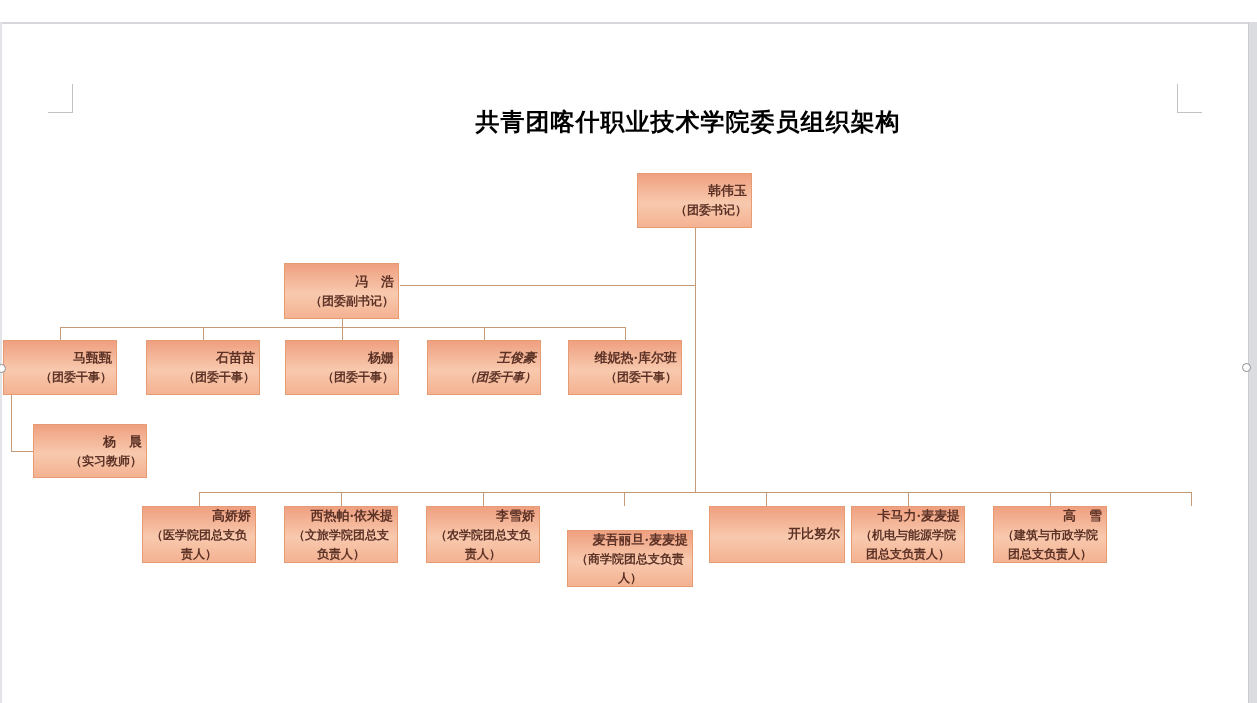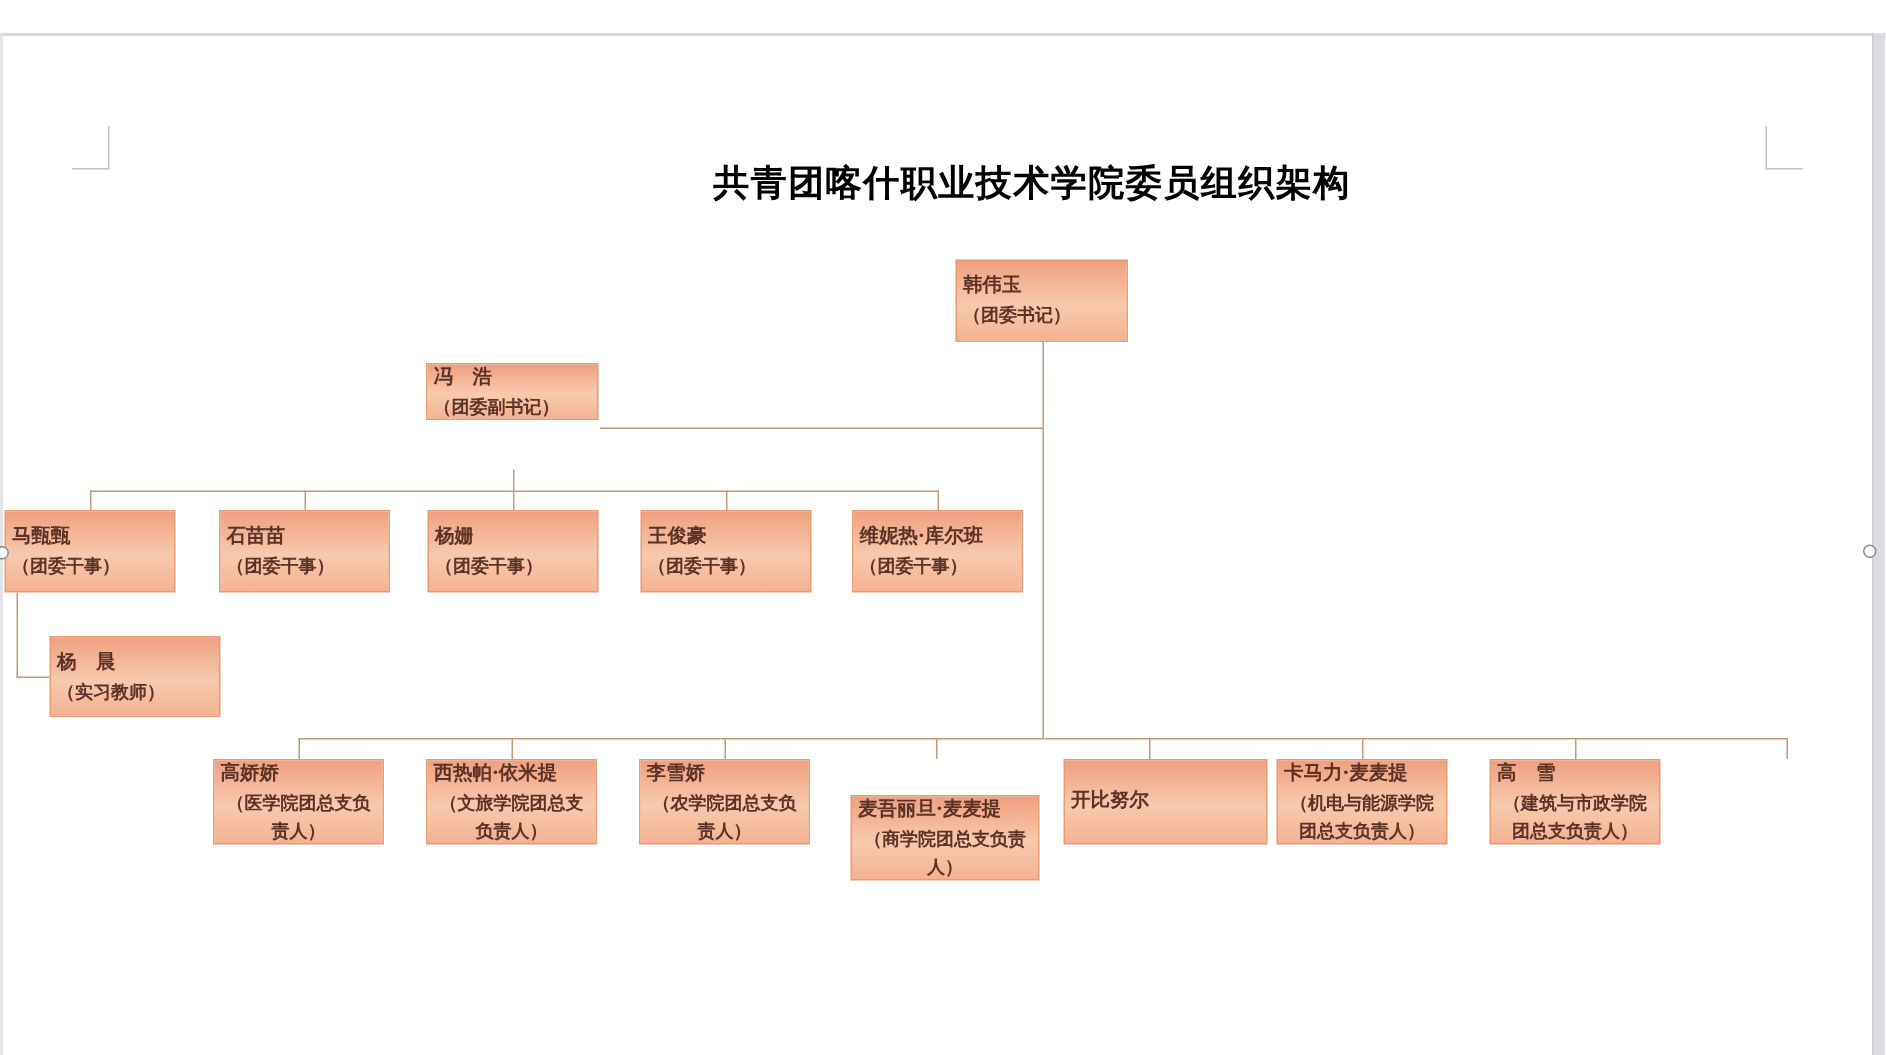--- a/index.html
+++ b/index.html
@@ -12,21 +12,21 @@
   .edge-right{position:absolute;right:0;top:0;width:8px;height:703px;background:#dadcdf;border-left:1px solid #c9cbce;}
   .mark{position:absolute;background:#c2c2c2;}
   .title{
     position:absolute;left:388px;top:84px;width:600px;text-align:center;
     font-size:24px;font-weight:bold;color:#000;letter-spacing:1px;white-space:nowrap;
   }
   .node{
     position:absolute;box-sizing:border-box;
     background:linear-gradient(180deg,#efa080 0%,#f8c9ae 55%,#f4b292 100%);
     border:1px solid #e79b72;
-    display:flex;flex-direction:column;align-items:flex-start;justify-content:center;
+    display:flex;flex-direction:column;align-items:flex-end;justify-content:center;
     text-align:center;color:#5c3226;font-weight:bold;
     line-height:1.55;padding:2px 4px;
   }
   .node .name{font-size:13px;display:block;}
   .node .role{font-size:12px;display:block;}
   .conn{position:absolute;background:#c59a76;}
   .handle{
     position:absolute;width:9px;height:9px;border-radius:50%;
     background:#fff;border:1px solid #8c8c8c;box-sizing:border-box;
   }
@@ -65,38 +65,38 @@
   <div class="conn" style="left:766px;top:470px;width:1px;height:14px;"></div>
   <div class="conn" style="left:908px;top:470px;width:1px;height:14px;"></div>
   <div class="conn" style="left:1050px;top:470px;width:1px;height:14px;"></div>
   <div class="conn" style="left:1191px;top:470px;width:1px;height:14px;"></div>
 
   <div class="node" style="left:637px;top:151px;width:115px;height:55px;">
     <span class="name">韩伟玉</span>
     <span class="role">（团委书记）</span>
   </div>
 
-  <div class="node" style="left:284px;top:220px;width:115px;height:38px;">
+  <div class="node" style="left:284px;top:241px;width:115px;height:56px;">
     <span class="name">冯　浩</span>
     <span class="role">（团委副书记）</span>
   </div>
 
   <div class="node" style="left:3px;top:318px;width:114px;height:55px;">
     <span class="name">马甄甄</span>
     <span class="role">（团委干事）</span>
   </div>
   <div class="node" style="left:146px;top:318px;width:114px;height:55px;">
     <span class="name">石苗苗</span>
     <span class="role">（团委干事）</span>
   </div>
   <div class="node" style="left:285px;top:318px;width:114px;height:55px;">
     <span class="name">杨姗</span>
     <span class="role">（团委干事）</span>
   </div>
-  <div class="node" style="left:427px;top:318px;width:114px;height:55px;">
+  <div class="node" style="left:427px;top:318px;width:114px;height:55px;font-style:italic;">
     <span class="name">王俊豪</span>
     <span class="role">（团委干事）</span>
   </div>
   <div class="node" style="left:568px;top:318px;width:114px;height:55px;">
     <span class="name">维妮热·库尔班</span>
     <span class="role">（团委干事）</span>
   </div>
 
   <div class="node" style="left:33px;top:402px;width:114px;height:54px;">
     <span class="name">杨　晨</span>

